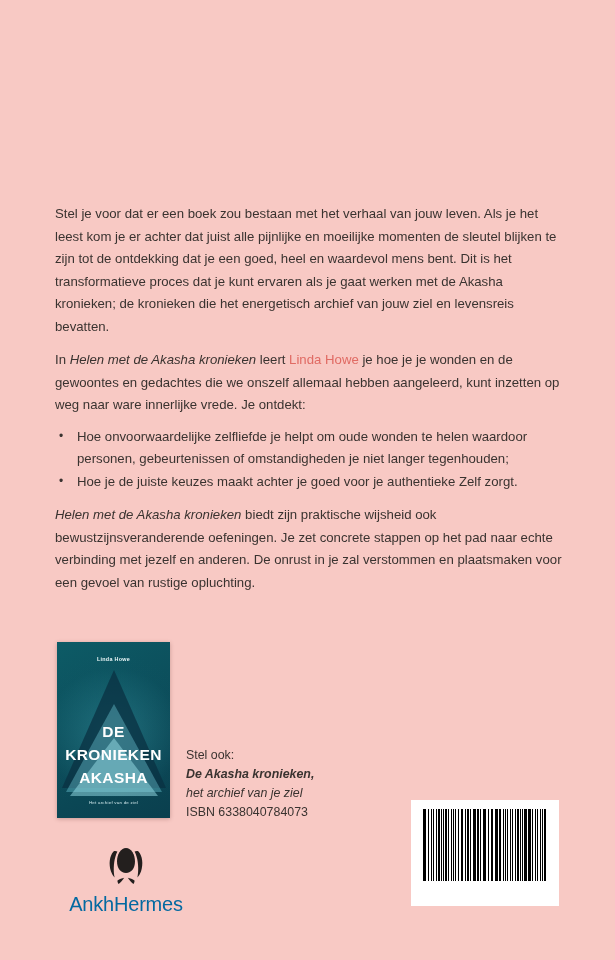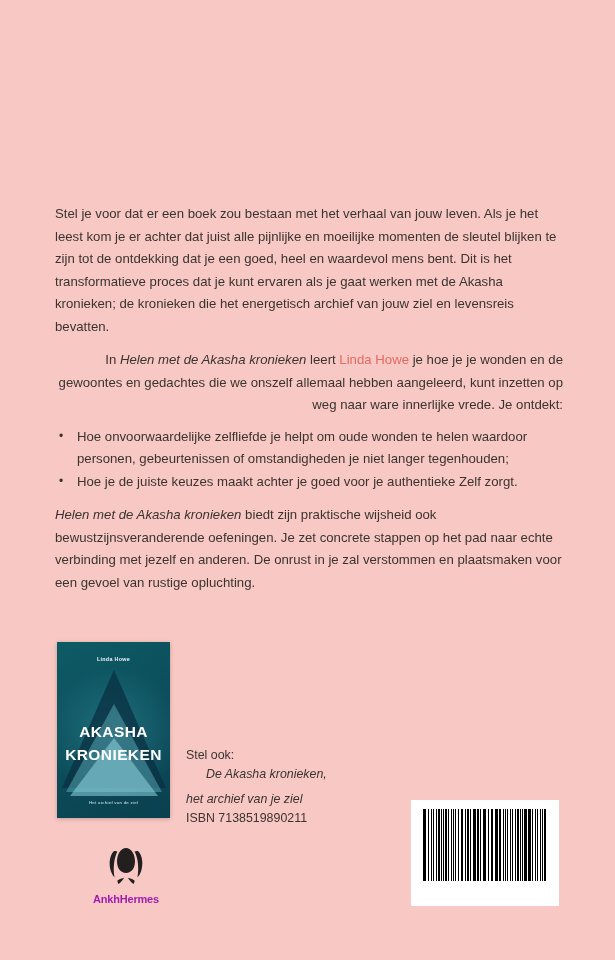--- a/index.html
+++ b/index.html
@@ -42,21 +42,21 @@
   .body-col {
     position: absolute;
     left: 55px;
     top: 203px;
     width: 508px;
     color: #3a3330;
     font-size: 13.2px;
     line-height: 22.5px;
   }
   .para { margin: 0 0 11px 0; }
-  .para.tight { margin-bottom: 9px; text-align: right; }
+  .para.tight { margin-bottom: 9px; }
   .para i, .para em { font-style: italic; }
   .accent-name { color: #e06a63; }
 
   ul.bullets {
     margin: 0 0 11px 0;
     padding: 0;
     list-style: none;
   }
   ul.bullets li {
     position: relative;
@@ -154,38 +154,38 @@
   
   .lees-ook {
     position: absolute;
     left: 186px;
     top: 746px;
     color: #3a3330;
     font-size: 12.4px;
     line-height: 19px;
   }
   .lees-ook .lo-label { display: block; }
-  .lees-ook .lo-title { display: block; font-weight: 400; font-style: italic; margin-left: 20px; }
-  .lees-ook .lo-sub { display: block; font-style: italic; margin-top: 6px; }
+  .lees-ook .lo-title { display: block; font-weight: 700; font-style: italic; }
+  .lees-ook .lo-sub { display: block; font-style: italic; }
   .lees-ook .lo-isbn { display: block; }
 
   
   .publisher {
     position: absolute;
     left: 66px;
     top: 846px;
     width: 120px;
     text-align: center;
   }
   .pub-mark { display: block; margin: 0 auto 3px auto; }
   .pub-name {
     display: block;
-    color: #a21caf;
-    font-size: 11px;
-    font-weight: 700;
+    color: #0369a1;
+    font-size: 20px;
+    font-weight: 400;
     letter-spacing: -0.2px;
   }
 
   
   .barcode-box {
     position: absolute;
     left: 411px;
     top: 800px;
     width: 148px;
     height: 106px;
@@ -240,31 +240,32 @@
     <p class="para"><i>Helen met de Akasha kronieken</i><span> biedt zijn praktische wijsheid ook bewustzijnsveranderende oefeningen. Je zet concrete stappen op het pad naar echte verbinding met jezelf en anderen. De onrust in je zal verstommen en plaatsmaken voor een gevoel van rustige opluchting.</span></p>
   </div>
 
   <div class="book-thumb">
     <div class="glow"></div>
     <div class="tri tri-back"></div>
     <div class="tri tri-mid"></div>
     <div class="tri tri-front"></div>
     <div class="bt-author">Linda Howe</div>
     <div class="bt-title">
+      <span>DE</span>
+      <span>KRONIEKEN</span>
       <span>AKASHA</span>
-      <span>KRONIEKEN</span>
     </div>
     <div class="bt-sub">Het archief van de ziel</div>
   </div>
 
   <div class="lees-ook">
     <span class="lo-label">Stel ook:</span>
     <span class="lo-title">De Akasha kronieken,</span>
     <span class="lo-sub">het archief van je ziel</span>
-    <span class="lo-isbn">ISBN 7138519890211</span>
+    <span class="lo-isbn">ISBN 6338040784073</span>
   </div>
 
   <div class="publisher">
     <svg class="pub-mark" width="52" height="44" viewBox="0 0 52 44">
       <path d="M26 2 C31.5 2 35 8.5 35 15.5 C35 22 31.5 27 26 27 C20.5 27 17 22 17 15.5 C17 8.5 20.5 2 26 2 Z" fill="#231f1e"></path>
       <path d="M38.5 5.5 C42.5 10 43.5 18 41 25.5 C40 28 38.8 30 37.4 31.5 C38.6 26 38.6 17.5 36.6 10.8 C36.1 9 35.4 7.1 34.6 5.6 C36 5 37.4 4.9 38.5 5.5 Z" fill="#231f1e"></path>
       <path d="M13.5 5.5 C9.5 10 8.5 18 11 25.5 C12 28 13.2 30 14.6 31.5 C13.4 26 13.4 17.5 15.4 10.8 C15.9 9 16.6 7.1 17.4 5.6 C16 5 14.6 4.9 13.5 5.5 Z" fill="#231f1e"></path>
       <path d="M17.5 34.5 C19.5 33.2 22 32.2 24.2 31.8 C22.6 34.4 20.6 36.6 18.6 38 C17.8 37 17.4 35.7 17.5 34.5 Z" fill="#231f1e"></path>
       <path d="M34.5 34.5 C32.5 33.2 30 32.2 27.8 31.8 C29.4 34.4 31.4 36.6 33.4 38 C34.2 37 34.6 35.7 34.5 34.5 Z" fill="#231f1e"></path>
     </svg>

